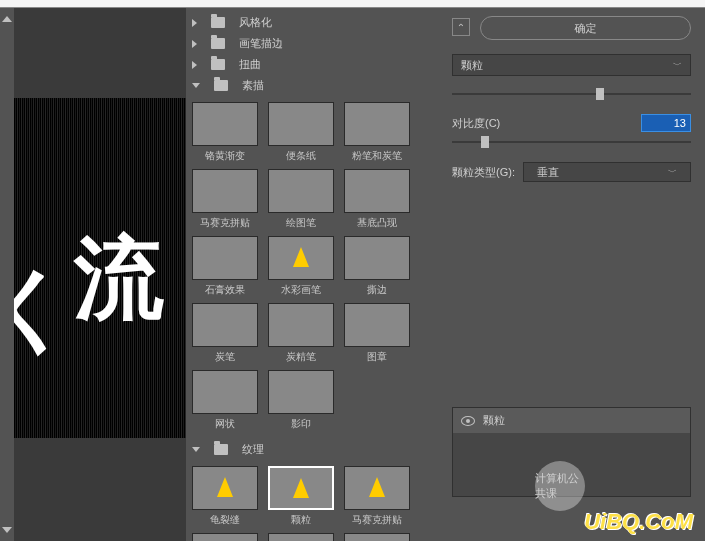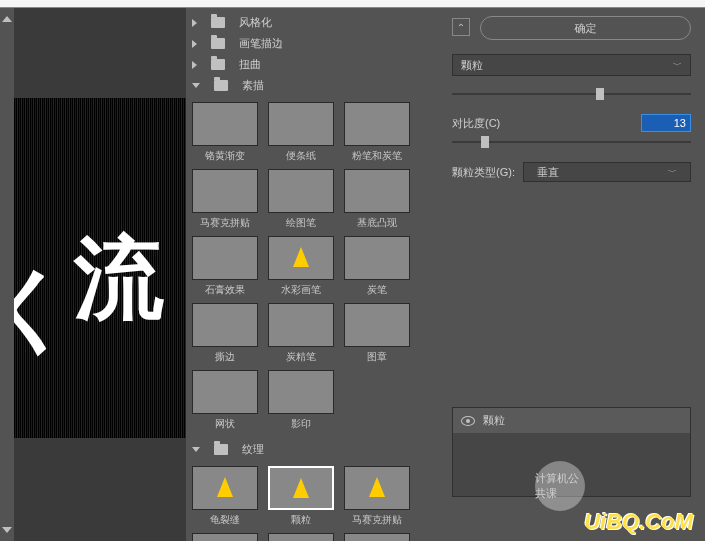--- a/index.html
+++ b/index.html
@@ -144,26 +144,26 @@
           </div>
           <div class="thumb">
             <div class="img t-plaster"></div>
             <div class="lbl">石膏效果</div>
           </div>
           <div class="thumb">
             <div class="img t-water boat"></div>
             <div class="lbl">水彩画笔</div>
           </div>
           <div class="thumb">
+            <div class="img t-torn"></div>
+            <div class="lbl">撕边</div>
+          </div>
+          <div class="thumb">
             <div class="img t-char"></div>
             <div class="lbl">炭笔</div>
-          </div>
-          <div class="thumb">
-            <div class="img t-torn"></div>
-            <div class="lbl">撕边</div>
           </div>
           <div class="thumb">
             <div class="img t-conte"></div>
             <div class="lbl">炭精笔</div>
           </div>
           <div class="thumb">
             <div class="img t-stamp"></div>
             <div class="lbl">图章</div>
           </div>
           <div class="thumb">

